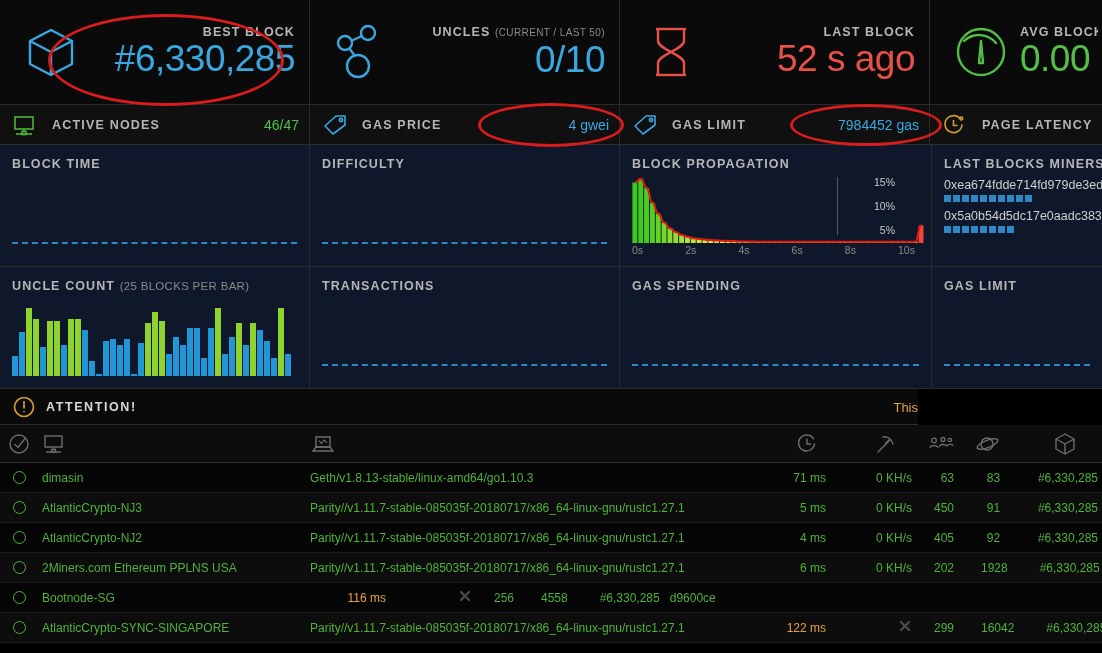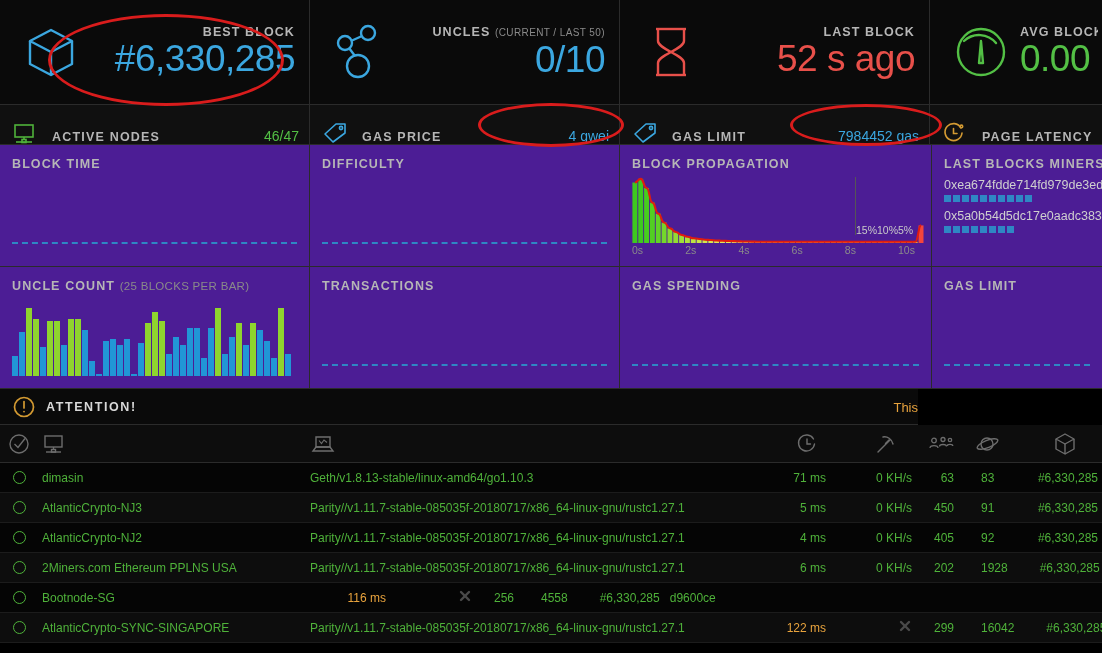--- a/index.html
+++ b/index.html
@@ -32,38 +32,38 @@
   .big-value {
     font-size: 37px; line-height: 40px; font-weight: 300;
     letter-spacing: -0.5px; display: block;
   }
   .big-value.blue { color: #3ba7e0; }
   .big-value.red  { color: #e8504a; }
   .big-value.green{ color: #53c045; }
 
   .small-cell {
     height: 40px; background: #101010;
-    display: flex; align-items: flex-end; padding: 0 10px 0 12px;
+    display: flex; align-items: center; padding: 0 10px 0 12px;
     border-bottom: 1px solid #2b2b2b;
     overflow: hidden;
   }
   .small-icon { flex: 0 0 40px; display: flex; align-items: center; }
   .small-label {
     flex: 1 1 auto; font-size: 12.5px; font-weight: bold;
     letter-spacing: 1.2px; color: #b6b6b6; white-space: nowrap;
   }
   .small-value { font-size: 14px; color: #53c045; white-space: nowrap; }
   .small-value.blue { color: #3ba7e0; }
 
   
   .chart-grid { display: flex; width: 1102px; }
   .chart-cell {
     width: 310px; flex: 0 0 310px; height: 122px;
     border-right: 1px solid #2b2b2b; border-bottom: 1px solid #2b2b2b;
-    background: #4c1d95; padding: 12px 14px 8px 12px; position: relative;
+    background: #0f172a; padding: 12px 14px 8px 12px; position: relative;
     overflow: hidden;
   }
   .chart-cell.wide { width: 312px; flex: 0 0 312px; }
   .chart-cell.last { width: 170px; flex: 0 0 170px; border-right: none; }
   .chart-title {
     font-size: 12.5px; font-weight: bold; letter-spacing: 1.1px;
     color: #b6b6b6; white-space: nowrap;
   }
   .chart-title .sub { font-weight: normal; color: #8a8a8a; letter-spacing: .3px; font-size: 11.5px; }
   .dash-base {
@@ -75,23 +75,23 @@
   .uncle-bars .bar { width: 6px; }
 
   
   .prop-wrap { position: absolute; left: 0; right: 0; top: 0; bottom: 0; }
   .prop-axis-x {
     position: absolute; left: 0; right: 6px; bottom: 0; height: 14px;
     display: flex; justify-content: space-between;
     font-size: 10.5px; color: #8a8a8a;
   }
   .prop-axis-y {
-    position: absolute; right: 6px; top: 2px; height: 58px; width: 60px;
+    position: absolute; right: 24px; top: 2px; height: 58px; width: 60px;
     border-left: 1px solid #555;
-    display: flex; flex-direction: row; justify-content: space-between;
+    display: flex; flex-direction: column; justify-content: space-between;
     align-items: flex-end; font-size: 10.5px; color: #c9c9c9;
     padding-right: 2px; box-sizing: border-box;
   }
   .prop-axis-y span { line-height: 10px; }
 
   
   .miner-row { margin-top: 7px; }
   .miner-addr {
     font-size: 12.5px; color: #cfcfcf; white-space: nowrap;
     font-family: "Liberation Sans", sans-serif; letter-spacing: 0px;
@@ -127,21 +127,21 @@
   .trow:nth-child(even) { background: #0d0d0d; }
   .trow:nth-child(odd)  { background: #050505; }
 
   .c-status { flex: 0 0 38px; display: flex; justify-content: center; align-items: center; }
   .c-name   { flex: 0 0 272px; padding-left: 4px; color: #4fb23a; white-space: nowrap; overflow: hidden; }
   .c-client { flex: 0 0 440px; color: #4fb23a; white-space: nowrap; overflow: hidden; }
   .c-lat    { flex: 0 0 76px; text-align: right; color: #4fb23a; }
   .c-lat.warn { color: #e8a33d; }
   .c-hash   { flex: 0 0 86px; text-align: right; color: #4fb23a; }
   .c-peers  { flex: 0 0 42px; text-align: right; color: #4fb23a; }
-  .c-uptime { flex: 0 0 52px; text-align: left; color: #4fb23a; padding-left: 27px; }
+  .c-uptime { flex: 0 0 52px; text-align: center; color: #4fb23a; padding-left: 27px; }
   .c-block  { flex: 0 0 92px; text-align: right; color: #4fb23a; }
   .c-bhash  { flex: 1 1 auto; padding-left: 10px; color: #4fb23a; white-space: nowrap; overflow: hidden; }
 
   .h-status { flex: 0 0 38px; display:flex; justify-content:center; }
   .h-name   { flex: 0 0 272px; padding-left: 4px; display:flex; }
   .h-client { flex: 0 0 440px; display:flex; padding-left: 0px; }
   .h-lat    { flex: 0 0 76px; display:flex; justify-content:flex-end; padding-right: 8px;}
   .h-hash   { flex: 0 0 86px; display:flex; justify-content:flex-end; padding-right: 14px;}
   .h-peers  { flex: 0 0 42px; display:flex; justify-content:flex-end; }
   .h-uptime { flex: 0 0 52px; display:flex; justify-content:flex-end; padding-right: 6px;}

